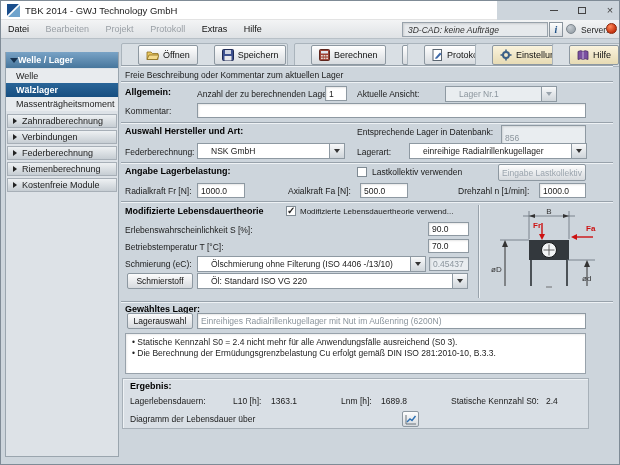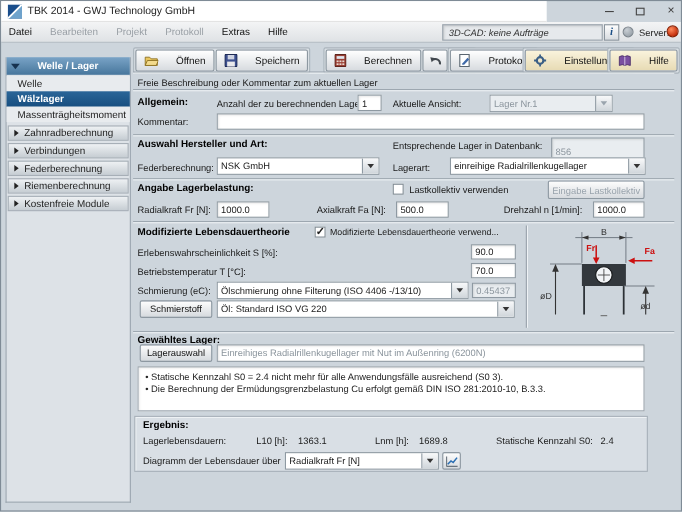--- a/index.html
+++ b/index.html
@@ -27,46 +27,46 @@
     box-shadow:inset 1px 1px 2px rgba(0,0,0,.12);display:flex;align-items:center;padding-left:5px;font-size:8.5px;color:#333;font-style:italic;}
   .info-btn{left:548px;top:2px;width:14px;height:15px;border:1px solid #8a949d;background:linear-gradient(#fdfdfd,#d8dce0);
     display:flex;align-items:center;justify-content:center;font-family:"Liberation Serif",serif;font-style:italic;font-weight:bold;font-size:10px;color:#1c4f86;}
   .led{border-radius:50%;width:10px;height:10px;}
   .led-gray{left:565px;top:4px;background:radial-gradient(circle at 35% 30%,#c8ced4,#8c969e);border:1px solid #7d868e;}
   .led-red{left:605px;top:3px;width:11px;height:11px;background:radial-gradient(circle at 35% 30%,#ff8a5c,#c63310 70%);border:1px solid #8a2408;}
   .server-label{left:580px;top:5px;font-size:8.5px;color:#222;}
 
   
   .tb-island{top:42px;height:24px;background:#d9dfe4;border:1px solid #aab4bc;border-radius:2px;display:flex;align-items:center;padding:0 1px;gap:1px;}
-  .tb-btn{height:20px;display:flex;align-items:center;gap:16px;padding:0 7px;
-    background:linear-gradient(#ffffff,#d7dbdf);border:1px solid #8d98a1;border-radius:2px;font-size:9px;color:#111;}
+  .tb-btn{height:20px;display:flex;align-items:center;gap:4px;padding:0 7px;
+    background:linear-gradient(#ffffff,#d7dbdf);border:1px solid #8d98a1;border-radius:2px;font-size:9px;color:#111;margin-left:15px;}
   .tb-btn.warm{background:linear-gradient(#faf3dd,#e7dbb4);}
   .tb-btn.disabled{opacity:.55;}
   .tb-btn svg{display:block;}
 
   
   .sidebar{left:4px;top:51px;width:114px;height:405px;background:#dde2e7;border:1px solid #9aa5ae;border-top:none;}
   .sb-header{left:0;top:0;width:112px;height:16px;background:linear-gradient(#79a3c6,#47769c);
-    color:#fff;font-weight:bold;font-size:9px;display:flex;align-items:center;padding-left:4px;gap:16px;}
+    color:#fff;font-weight:bold;font-size:9px;display:flex;align-items:center;padding-left:4px;gap:0;}
   .sb-header .tri{width:0;height:0;border-left:4px solid transparent;border-right:4px solid transparent;border-top:5px solid #16324f;}
   .sb-item{left:0;width:112px;height:14px;display:flex;align-items:center;padding-left:10px;font-size:9px;color:#222;background:#e8ebee;}
   .sb-item.selected{background:linear-gradient(#2a6598,#174e80);color:#fff;font-weight:bold;}
   .sb-group{left:1px;width:110px;height:14px;display:flex;align-items:center;gap:5px;padding-left:5px;
     background:linear-gradient(#eef1f3,#c6cdd3);border:1px solid #a7afb7;font-size:9px;color:#222;}
   .sb-group .tri{width:0;height:0;border-top:3px solid transparent;border-bottom:3px solid transparent;border-left:4px solid #222;}
 
   
   .lbl{font-size:8.5px;color:#1a1a1a;white-space:nowrap;}
   .sec-title{font-size:9px;font-weight:bold;color:#000;white-space:nowrap;}
   .field{background:#fff;border:1px solid #8e99a2;box-shadow:inset 1px 1px 2px rgba(0,0,0,.10);
     display:flex;align-items:center;padding:0 3px;font-size:8.5px;white-space:nowrap;overflow:hidden;}
   .field.disabled{background:#e9edf0;color:#8b959d;}
   .field.grayed{color:#8b959d;}
   .combo{display:flex;border:1px solid #8e99a2;background:#fff;overflow:hidden;}
-  .combo .ctext{flex:1;padding:1px 3px;font-size:8.5px;white-space:nowrap;overflow:hidden;display:flex;align-items:center;}
+  .combo .ctext{flex:1;padding:1px 13px;font-size:8.5px;white-space:nowrap;overflow:hidden;display:flex;align-items:center;}
   .combo.disabled .ctext{background:#e9edf0;color:#8b959d;}
   .combo .cbtn{width:15px;background:linear-gradient(#f8f9fa,#cfd5da);border-left:1px solid #8e99a2;display:flex;align-items:center;justify-content:center;}
   .tri-dn{width:0;height:0;border-left:3px solid transparent;border-right:3px solid transparent;border-top:4px solid #333;}
   .combo.disabled .tri-dn{border-top-color:#9aa4ad;}
   .btn{background:linear-gradient(#fdfdfd,#d6dade);border:1px solid #8d98a1;border-radius:2px;
     display:flex;align-items:center;justify-content:center;font-size:8.5px;color:#111;}
   .btn.disabled{color:#9aa4ad;}
   .checkbox{width:10px;height:10px;background:#fff;border:1px solid #7f8a93;position:absolute;}
   .checkbox.checked::after{content:"✓";position:absolute;left:0px;top:-2px;font-size:10px;color:#222;font-weight:bold;}
   .hsep{height:0;border-top:1px solid #98a2ab;border-bottom:1px solid #eef2f5;}
@@ -378,26 +378,20 @@
   <div class="abs resultpanel" style="left:121px;top:377px;width:467px;height:51px"></div>
   <span class="abs sec-title" style="left:129px;top:380px">Ergebnis:</span>
   <span class="abs lbl" style="left:129px;top:395px">Lagerlebensdauern:</span>
   <span class="abs lbl" style="left:232px;top:395px">L10 [h]:</span>
   <span class="abs lbl" style="left:270px;top:395px">1363.1</span>
   <span class="abs lbl" style="left:340px;top:395px">Lnm [h]:</span>
   <span class="abs lbl" style="left:380px;top:395px">1689.8</span>
   <span class="abs lbl" style="left:450px;top:395px">Statische Kennzahl S0:</span>
   <span class="abs lbl" style="left:545px;top:395px">2.4</span>
   <span class="abs lbl" style="left:129px;top:413px">Diagramm der Lebensdauer über</span>
-  <div class="abs combo" style="left:258px;top:410px;width:140px;height:16px">
-    <span class="ctext">Radialkraft Fr [N]</span>
-    <span class="cbtn">
-        <span class="tri-dn"></span>
-      </span>
-  </div>
   <div class="abs btn" style="left:401px;top:410px;width:17px;height:16px">
     <svg width="12" height="11">
       <line x1="1" y1="1" x2="1" y2="10" stroke="#6a747d"></line>
         <line x1="1" y1="10" x2="11" y2="10" stroke="#6a747d"></line>
       <polyline points="2,8 5,5 7,6.5 10.5,2" fill="none" stroke="#2b6fb3" stroke-width="1.4"></polyline>
     </svg>
   </div>
 
 </div>
 

